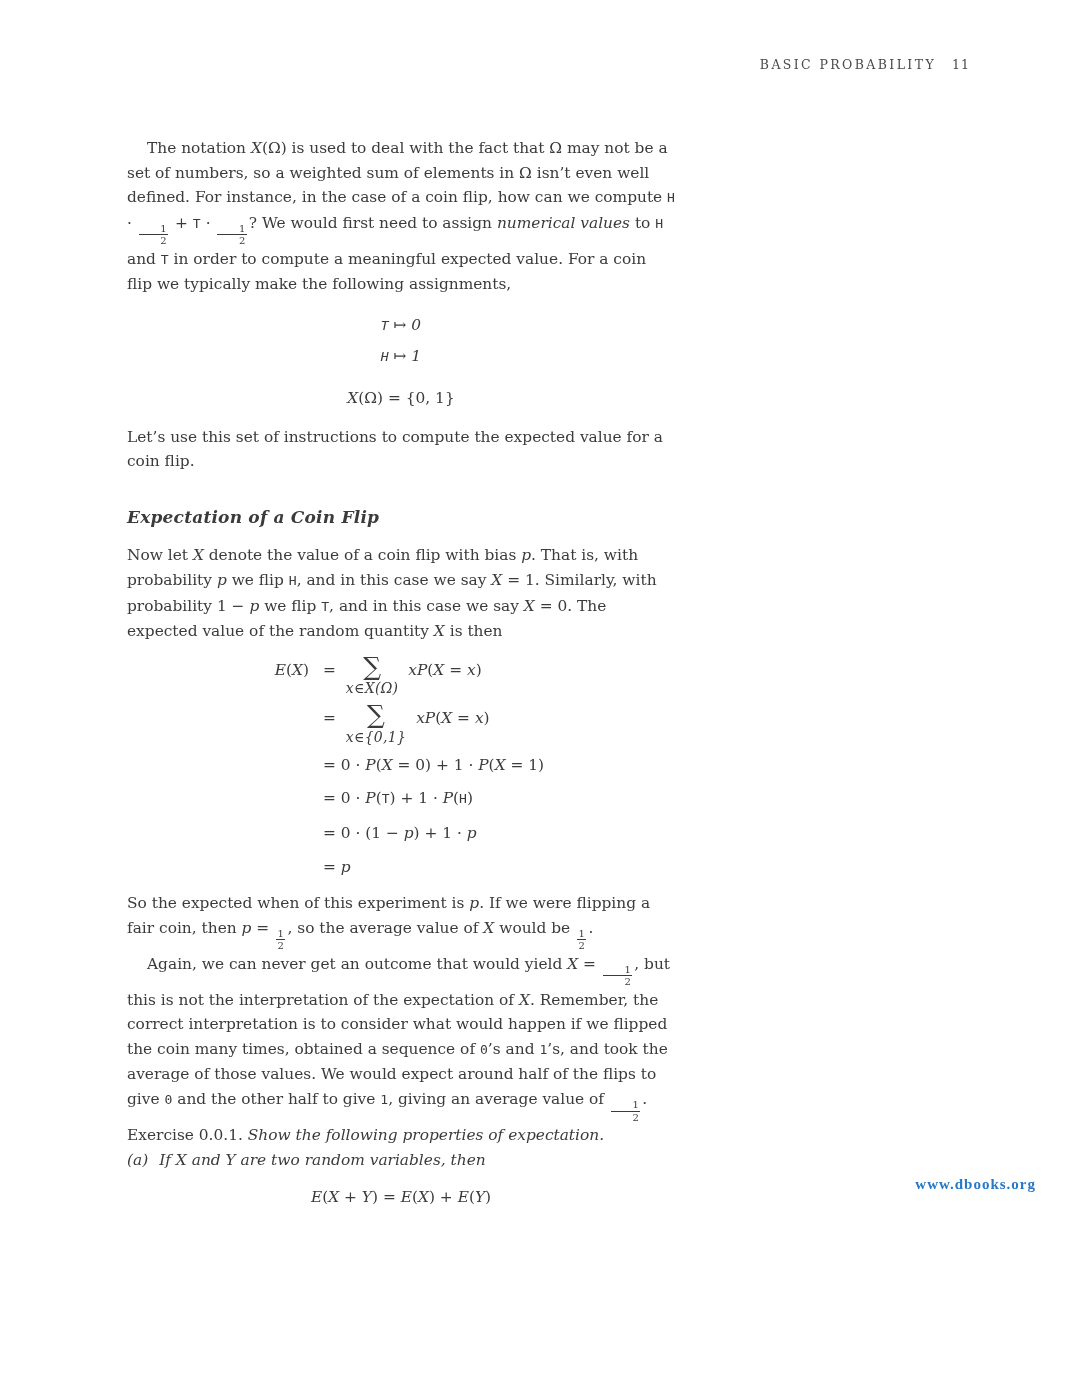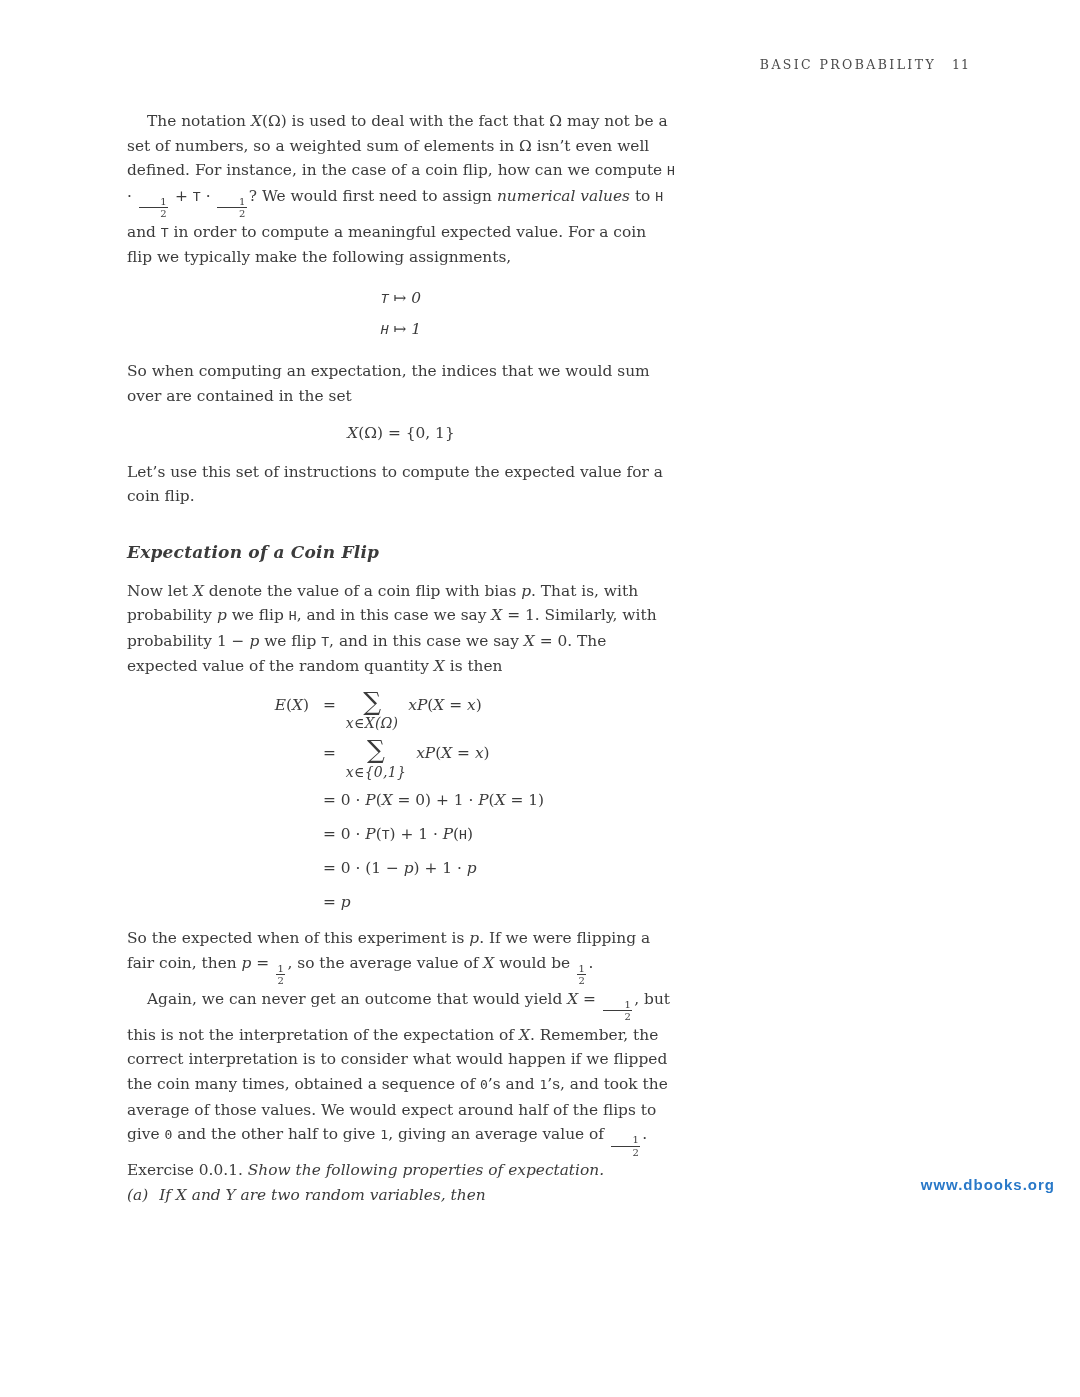--- a/index.html
+++ b/index.html
@@ -9,21 +9,21 @@
     position:relative; width:1080px; height:1208px; background:#ffffff;
     margin:0 auto; overflow:hidden;
   }
   .header {
     position:absolute; top:57px; right:110px;
     font-size:12.5px; letter-spacing:2.4px; color:#4a4a4a;
     white-space:nowrap;
   }
   .header .pagenum { margin-left:16px; letter-spacing:1px; }
   .content {
-    position:absolute; left:127px; top:109px; width:548px;
+    position:absolute; left:127px; top:136px; width:548px;
     font-size:15.4px; line-height:24.6px;
   }
   p.para { margin:0; }
   .indent { text-indent:20px; }
   .display { text-align:center; margin:13px 0 14px; }
   .display .dline { line-height:30px;font-style:italic; }
   h2.heading {
     font-style:italic; font-weight:bold; font-size:17px;
     margin:31px 0 14px; letter-spacing:0.2px;
   }
@@ -43,22 +43,22 @@
     display:inline-flex; flex-direction:column; align-items:center;
     font-size:10px; line-height:1.15; vertical-align:-4px;
     margin:0 2px; font-style:normal;
   }
   .frac .fden { border-top:1px solid currentColor; padding:0 1.5px; }
   
   .sum { display:inline-flex; flex-direction:column; align-items:center; margin:0 5px; }
   .sum .sigma { font-size:25px; line-height:0.9; }
   .sum .limits { font-size:14px; font-style:italic; line-height:1; margin-top:3px; letter-spacing:0.3px; }
   .footer-link {
-    position:absolute; right:25px; bottom:15px;
-    font-family:Liberation Sans, sans-serif; font-weight:bold;
+    position:absolute; right:44px; bottom:15px;
+    font-family:Liberation Serif, serif; font-weight:bold;
     font-size:15px; letter-spacing:1px; text-decoration:none;
   }
 </style>
 </head>
 <body>
 
 <div class="page">
 
   <div class="header">
     <span class="running-title">BASIC PROBABILITY</span><span class="pagenum">11</span>
@@ -72,21 +72,20 @@
         </span><span> + </span><span class="seg-m">T</span><span> · </span><span class="frac">
           <span class="fnum">1</span>
           <span class="fden">2</span>
         </span><span>? We would first need to assign </span><span class="seg-i">numerical values</span><span> to </span><span class="seg-m">H</span><span> and </span><span class="seg-m">T</span><span> in order to compute a meaningful expected value. For a coin flip we typically make the following assignments,</span></p>
 
     <div class="display">
       <div class="dline"><span class="seg-m">T</span><span> ↦ 0</span></div>
       <div class="dline"><span class="seg-m">H</span><span> ↦ 1</span></div>
     </div>
 
-    <p class="para">So when computing an expectation, the indices that we would sum over are contained in the set</p>
 
     <div class="display"><span class="seg-i">X</span><span>(Ω) = {0, 1}</span></div>
 
     <p class="para">Let’s use this set of instructions to compute the expected value for a coin flip.</p>
 
     <h2 class="heading">Expectation of a Coin Flip</h2>
 
     <p class="para"><span>Now let </span><span class="seg-i">X</span><span> denote the value of a coin flip with bias </span><span class="seg-i">p</span><span>. That is, with probability </span><span class="seg-i">p</span><span> we flip </span><span class="seg-m">H</span><span>, and in this case we say </span><span class="seg-i">X</span><span> = 1. Similarly, with probability 1 − </span><span class="seg-i">p</span><span> we flip </span><span class="seg-m">T</span><span>, and in this case we say </span><span class="seg-i">X</span><span> = 0. The expected value of the random quantity </span><span class="seg-i">X</span><span> is then</span></p>
 
     <div class="eqblock">

